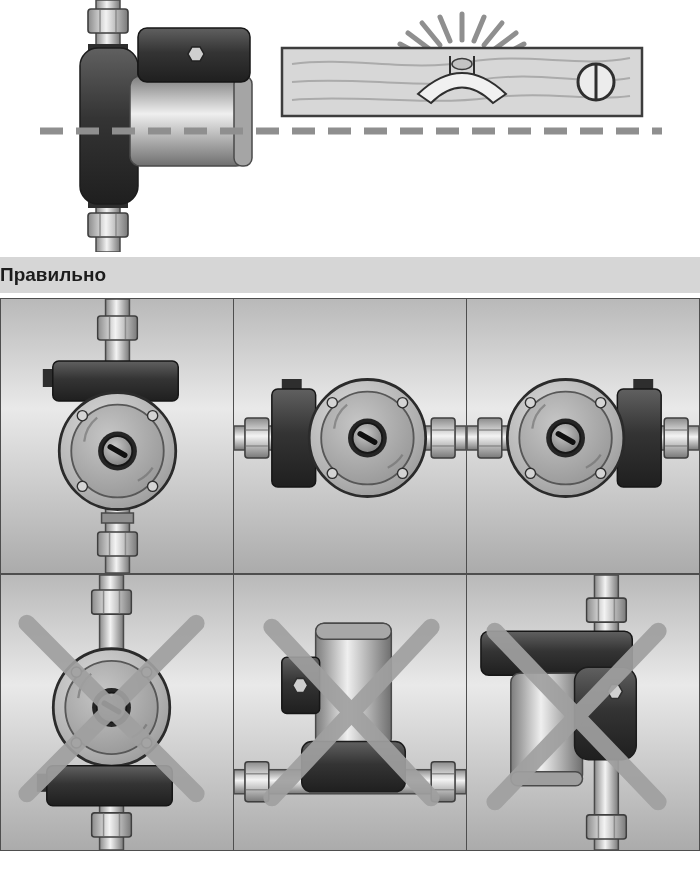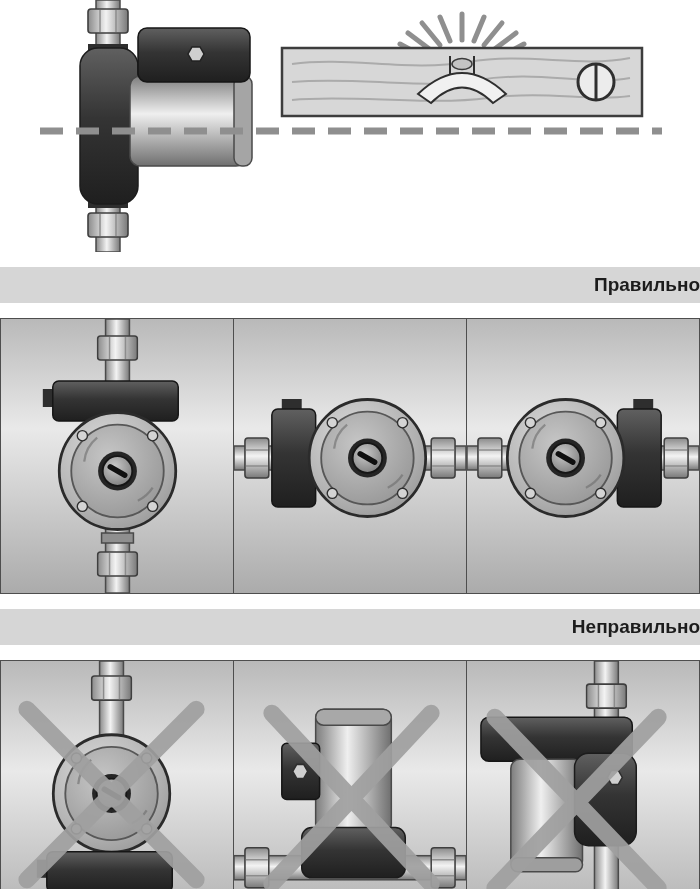--- a/index.html
+++ b/index.html
@@ -5,21 +5,21 @@
   :root{
     --band-bg:#d6d6d6; --band-text:#1c1c1c; --panel-border:#4e4e4e;
     --panel-bg-top:#b9b9b9; --panel-bg-mid:#e9e9e9; --panel-bg-bottom:#ababab;
     --cross:#a0a0a0; --dashed-line:#8f8f8f; --page-bg:#ffffff;
   }
   html,body{margin:0;padding:0;}
   body{font-family:"Liberation Sans", sans-serif; background:#fff;}
   .page{width:700px;height:889px;background:var(--page-bg);display:flex;flex-direction:column;overflow:hidden;}
   .top{position:relative;height:252px;flex:none;background:var(--page-bg);}
   .top svg{position:absolute;display:block;}
-  .band{flex:none;height:36px;margin:15px 0;background:var(--band-bg);display:flex;align-items:center;justify-content:flex-end;}
+  .band{flex:none;height:36px;margin:5px 0;background:var(--band-bg);display:flex;align-items:center;justify-content:flex-start;}
   .band-text{font-size:19px;font-weight:bold;color:var(--band-text);}
   .row{flex:none;display:flex;box-sizing:border-box;border:1px solid var(--panel-border);}
   .row1{height:276px;} .row2{height:277px;}
   .panel{flex:1 1 0;min-width:0;border-right:1px solid var(--panel-border);
     background:linear-gradient(180deg,var(--panel-bg-top) 0%,var(--panel-bg-mid) 40%,var(--panel-bg-bottom) 100%);}
   .panel:last-child{border-right:none;}
   .panel svg{width:100%;height:100%;display:block;}
   .dash{stroke:var(--dashed-line);}
   .cross{stroke:var(--cross);stroke-linecap:round;opacity:.92;}
   .outline{stroke:#4a4a4a;stroke-width:1.5;}
@@ -204,23 +204,20 @@
         </g>
         <g>
           <rect x="167" y="80" width="20" height="10" fill="#2e2e2e"></rect>
           <rect x="151" y="90" width="44" height="98" rx="6" fill="url(#gDark)" stroke="#161616" stroke-width="1.5"></rect>
         </g>
         <use href="#pumpFront" x="34" y="74" width="130" height="130"></use>
       </svg>
     </div>
   </div>
 
-  <div class="band">
-    <span class="band-text">Неправильно</span>
-  </div>
 
   <div class="row row2">
     <div class="panel">
       <svg viewBox="0 0 233 274" preserveAspectRatio="none">
         <g>
           <rect x="99" y="0" width="24" height="274" fill="url(#gPipeV)" class="outline"></rect>
           <use href="#nutV" x="90" y="14" width="42" height="26"></use>
           <use href="#nutV" x="90" y="236" width="42" height="26"></use>
         </g>
         <use href="#pumpFront" x="46" y="67" width="130" height="130"></use>

